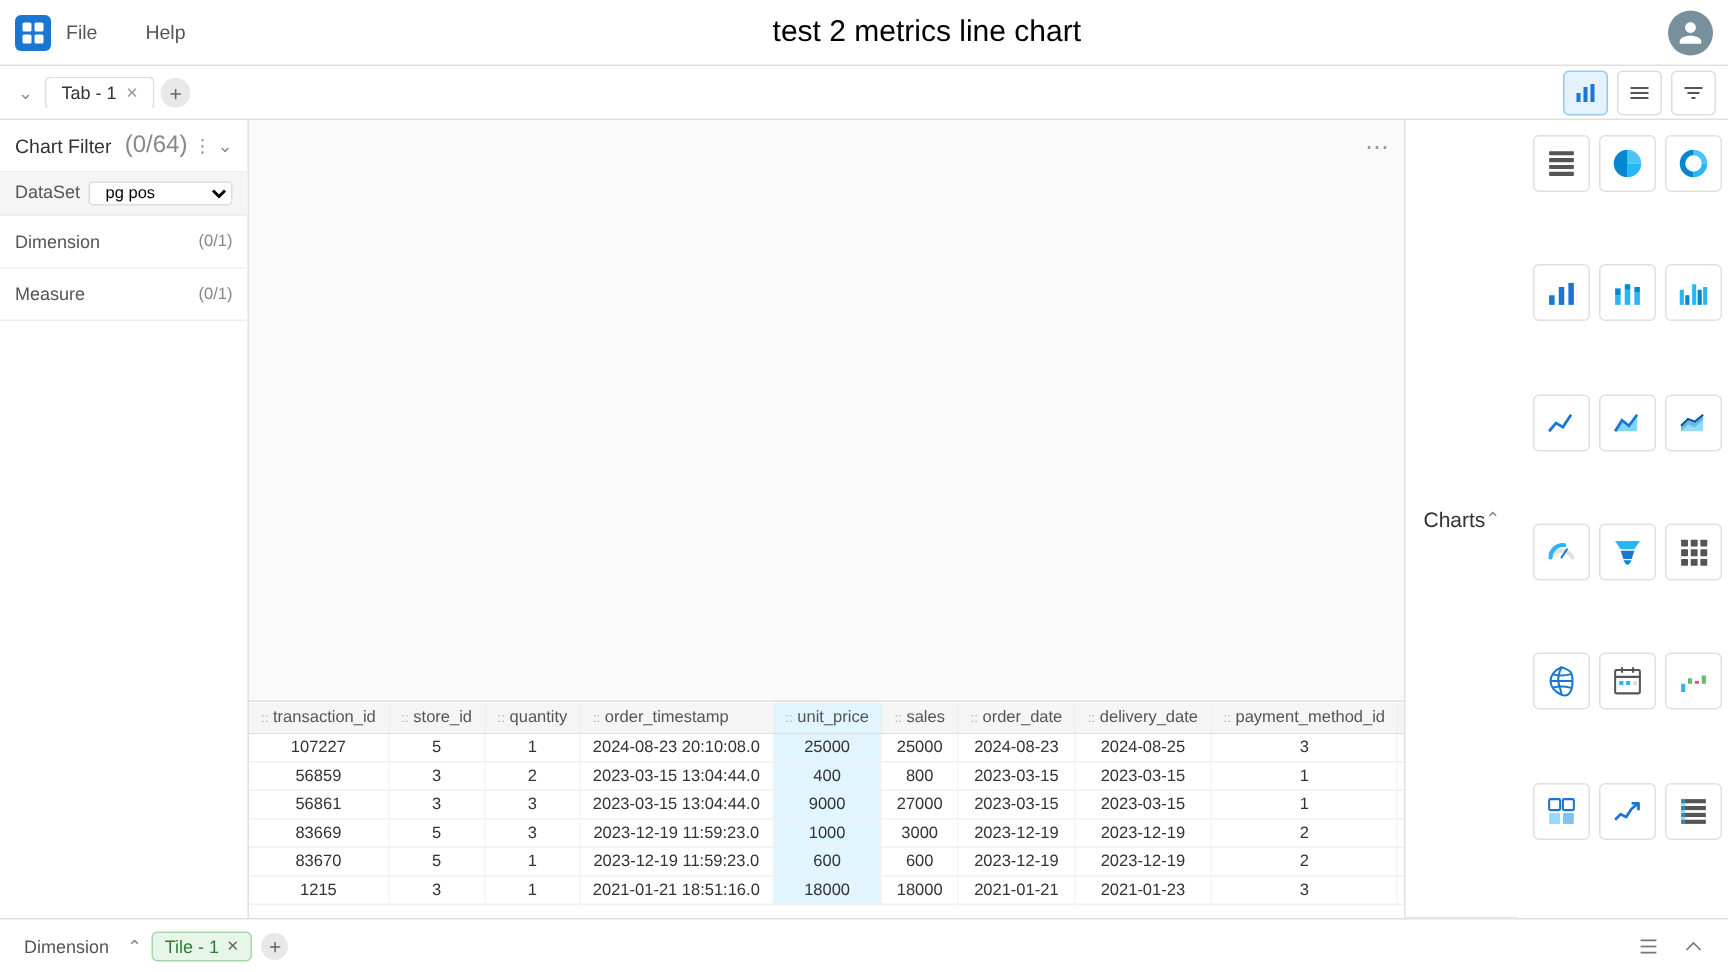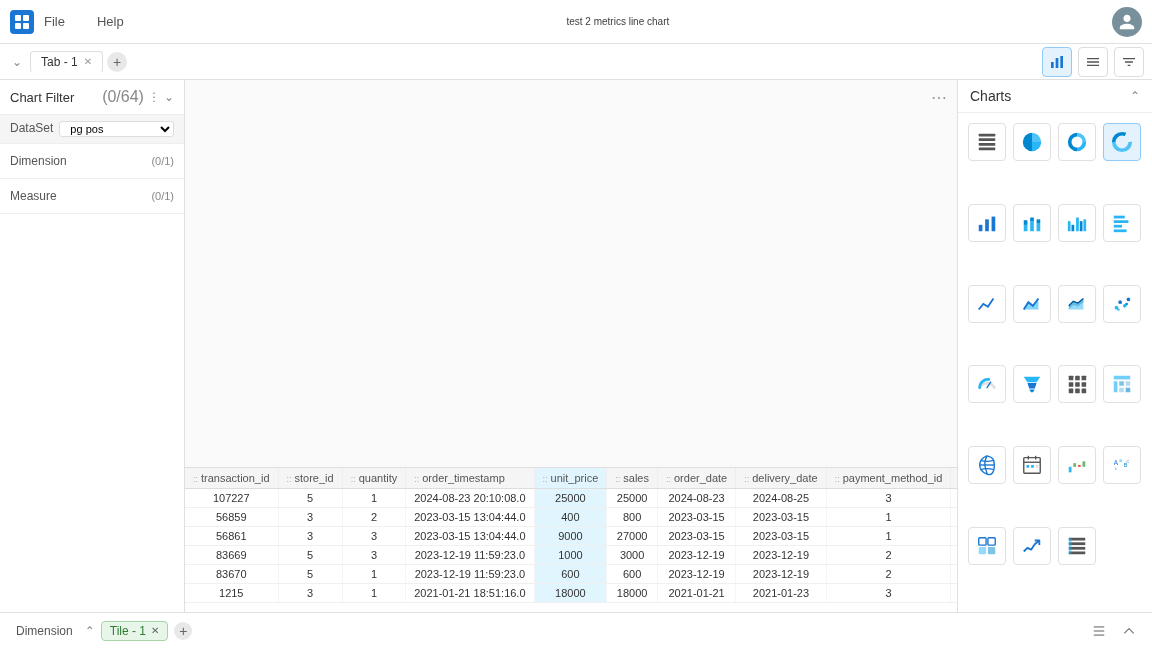--- a/index.html
+++ b/index.html
@@ -3,40 +3,40 @@
   <meta charset="utf-8">
   <style>
     * { box-sizing: border-box; margin: 0; padding: 0; }
     body { font-family: -apple-system, BlinkMacSystemFont, 'Segoe UI', sans-serif; font-size: 12px; background: #f5f5f5; color: #333; height: 648px; width: 1152px; overflow: hidden; display: flex; flex-direction: column; }
 
     
     .top-bar { display: flex; align-items: center; height: 44px; background: #fff; border-bottom: 1px solid #e0e0e0; padding: 0 10px; gap: 10px; }
     .top-bar-logo { width: 24px; height: 24px; background: #1976d2; border-radius: 4px; display: flex; align-items: center; justify-content: center; color: white; font-size: 14px; font-weight: bold; flex-shrink: 0; }
     .top-bar-menu { display: flex; gap: 32px; font-size: 13px; color: #555; }
     .top-bar-menu span { cursor: pointer; }
-    .top-bar-title { flex: 1; text-align: center; font-size: 10px; color: #404040; }
+    .top-bar-title { flex: 1; text-align: center; font-size: 20px; color: #000000; }
     .top-bar-user { width: 30px; height: 30px; border-radius: 50%; background: #78909c; display: flex; align-items: center; justify-content: center; color: white; font-size: 16px; }
 
     
     .tab-bar { display: flex; align-items: center; height: 36px; background: #fff; border-bottom: 1px solid #e0e0e0; padding: 0 8px; gap: 4px; }
     .tab-arrow { font-size: 12px; color: #888; cursor: pointer; padding: 2px 4px; }
     .tab-item { display: flex; align-items: center; background: #f0f0f0; border: 1px solid #ddd; border-radius: 4px; padding: 3px 10px; gap: 6px; font-size: 12px; cursor: pointer; }
     .tab-item.active { background: #fff; border-bottom-color: #fff; }
     .tab-close { color: #999; font-size: 10px; cursor: pointer; }
     .tab-add { width: 20px; height: 20px; border-radius: 50%; background: #e8e8e8; display: flex; align-items: center; justify-content: center; color: #666; cursor: pointer; font-size: 14px; }
     .tab-spacer { flex: 1; }
     .tab-right-icons { display: flex; gap: 6px; }
     .icon-btn { width: 30px; height: 30px; display: flex; align-items: center; justify-content: center; border: 1px solid #ddd; border-radius: 4px; background: #fff; cursor: pointer; color: #555; font-size: 14px; }
     .icon-btn.active { background: #e3f2fd; border-color: #90caf9; color: #1976d2; }
 
     
     .main { display: flex; flex: 1; overflow: hidden; }
 
     
-    .left-sidebar { width: 185px; background: #fff; border-right: 1px solid #e0e0e0; display: flex; flex-direction: column; overflow: hidden; }
+    .left-sidebar { width: 166px; background: #fff; border-right: 1px solid #e0e0e0; display: flex; flex-direction: column; overflow: hidden; }
     .filter-header { display: flex; align-items: center; padding: 8px 10px; border-bottom: 1px solid #eee; gap: 4px; }
     .filter-title { font-size: 13px; font-weight: 500; flex: 1; }
     .filter-count { font-size: 16px; color: #888; }
     .filter-icons { display: flex; gap: 4px; color: #888; }
     .sidebar-section { padding: 10px; border-bottom: 1px solid #eee; }
     .sidebar-section-title { font-size: 12px; color: #555; font-weight: 500; display: flex; justify-content: space-between; align-items: center; }
     .sidebar-count { font-size: 11px; color: #888; }
     .sidebar-link { color: #00bcd4; font-size: 12px; cursor: pointer; margin-top: 4px; display: block; }
     .dataset-bar { display: flex; align-items: flex-start; padding: 6px 10px; background: #f5f5f5; border-bottom: 1px solid #eee; gap: 6px; font-size: 12px; }
     .dataset-label { color: #555; }
@@ -49,21 +49,21 @@
 
     
     .data-table-container { height: 145px; background: #fff; border-top: 1px solid #ddd; overflow: auto; }
     .data-table { width: 100%; border-collapse: collapse; font-size: 11px; }
     .data-table th { background: #f5f5f5; padding: 4px 8px; border-bottom: 1px solid #ddd; border-right: 1px solid #eee; color: #555; font-weight: 500; white-space: nowrap; text-align: left; position: sticky; top: 0; }
     .data-table td { padding: 3px 8px; border-bottom: 1px solid #f0f0f0; border-right: 1px solid #f5f5f5; white-space: nowrap; color: #333; text-align: center; }
     .col-icon { color: #aaa; font-size: 9px; margin-right: 3px; }
     .col-selected { background: #e1f5fe !important; }
 
     
-    .right-sidebar { width: 195px; background: #fff; border-left: 1px solid #e0e0e0; display: flex; flex-direction: column; overflow: hidden; }
+    .right-sidebar { width: 216px; background: #fff; border-left: 1px solid #e0e0e0; display: flex; flex-direction: row; overflow: hidden; }
     .charts-header { display: flex; align-items: center; padding: 8px 12px; border-bottom: 1px solid #eee; }
     .charts-title { flex: 1; font-size: 14px; font-weight: 500; color: #333; }
     .charts-chevron { color: #888; font-size: 12px; cursor: pointer; }
     .charts-grid { display: grid; grid-template-columns: repeat(4, 1fr); gap: 6px; padding: 10px; overflow-y: auto; flex: 1; }
     .chart-icon-btn { width: 38px; height: 38px; display: flex; align-items: center; justify-content: center; border: 1px solid #e0e0e0; border-radius: 4px; cursor: pointer; background: #fff; transition: background 0.15s; }
     .chart-icon-btn.active { background: #e3f2fd; border-color: #90caf9; }
     .chart-icon-btn svg { width: 22px; height: 22px; }
 
     
     .bottom-bar { display: flex; align-items: center; height: 36px; background: #fff; border-top: 1px solid #e0e0e0; padding: 0 10px; gap: 6px; }

